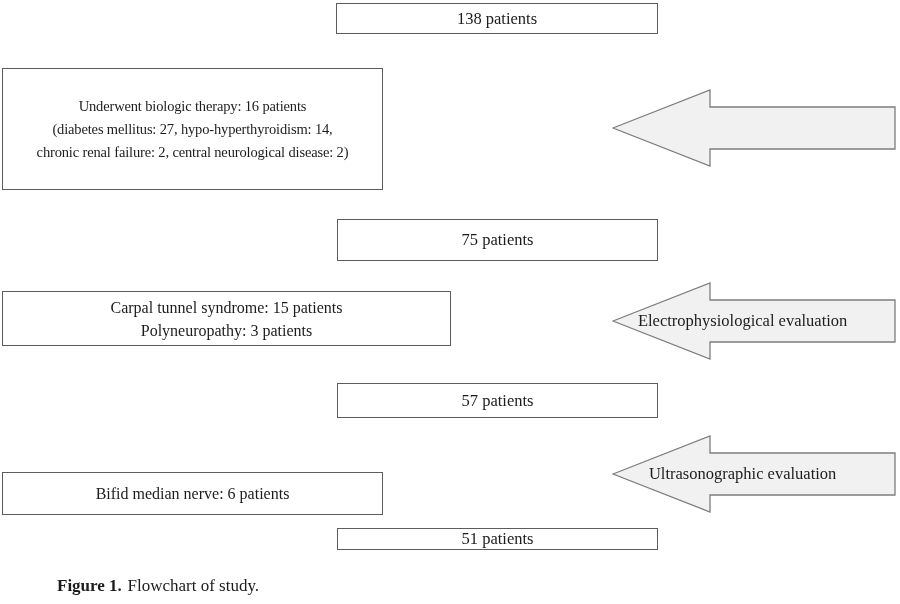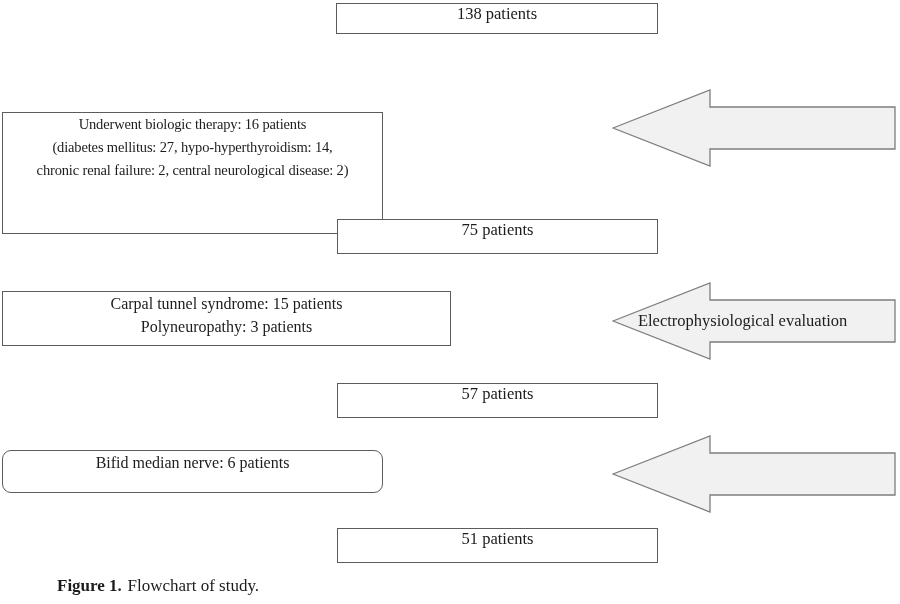--- a/index.html
+++ b/index.html
@@ -20,20 +20,21 @@
     color: var(--text);
     overflow: hidden;
   }
   .box {
     position: absolute;
     background: var(--background);
     border: 1px solid var(--box-border);
     display: flex;
     flex-direction: column;
     align-items: center;
+    justify-content: center;
     text-align: center;
   }
   .node-box { font-size: 16.5px; }
   .excl-box { font-size: 16px; line-height: 23px; }
   .excl-box.dense { font-size: 14.5px; letter-spacing: -0.15px; }
   .excl-line { white-space: nowrap; }
   .arrow {
     position: absolute;
     width: 284px;
     height: 78px;
@@ -68,63 +69,64 @@
 </style>
 </head>
 <body>
 
 <div class="stage">
 
   <div class="box node-box" style="left:336px; top:3px; width:322px; height:31px;">
     <span>138 patients</span>
   </div>
 
-  <div class="box excl-box dense" style="left:2px; top:68px; width:381px; height:122px;margin-top:44px;">
+  <div class="box excl-box dense" style="left:2px; top:68px; width:381px; height:122px;">
     <div class="excl-line">Underwent biologic therapy: 16 patients</div>
     <div class="excl-line">(diabetes mellitus: 27, hypo-hyperthyroidism: 14,</div>
     <div class="excl-line">chronic renal failure: 2, central neurological disease: 2)</div>
   </div>
 
   <div class="arrow" style="left:612px; top:89px;">
     <svg viewBox="0 0 284 78" preserveAspectRatio="none" aria-hidden="true">
       <polygon points="1,39 98,1 98,18 283,18 283,60 98,60 98,77"></polygon>
     </svg>
   </div>
 
-  <div class="box node-box" style="left:337px; top:219px; width:321px; height:35px;">
+  <div class="box node-box" style="left:337px; top:219px; width:321px; height:42px;">
     <span>75 patients</span>
   </div>
 
   <div class="box excl-box" style="left:2px; top:291px; width:449px; height:55px;">
     <div class="excl-line">Carpal tunnel syndrome: 15 patients</div>
     <div class="excl-line">Polyneuropathy: 3 patients</div>
   </div>
 
   <div class="arrow" style="left:612px; top:282px;">
     <svg viewBox="0 0 284 78" preserveAspectRatio="none" aria-hidden="true">
       <polygon points="1,39 98,1 98,18 283,18 283,60 98,60 98,77"></polygon>
     </svg>
     <span class="arrow-label">Electrophysiological evaluation</span>
   </div>
 
   <div class="box node-box" style="left:337px; top:383px; width:321px; height:35px;">
     <span>57 patients</span>
   </div>
 
-  <div class="box excl-box" style="left:2px; top:450px; width:381px; height:43px;border-radius:9px;">
+  <div class="box excl-box" style="left:2px; top:472px; width:381px; height:43px;">
     <div class="excl-line">Bifid median nerve: 6 patients</div>
   </div>
 
   <div class="arrow" style="left:612px; top:435px;">
     <svg viewBox="0 0 284 78" preserveAspectRatio="none" aria-hidden="true">
       <polygon points="1,39 98,1 98,18 283,18 283,60 98,60 98,77"></polygon>
     </svg>
+    <span class="arrow-label">Ultrasonographic evaluation</span>
   </div>
 
-  <div class="box node-box" style="left:337px; top:528px; width:321px; height:35px;">
+  <div class="box node-box" style="left:337px; top:528px; width:321px; height:22px;">
     <span>51 patients</span>
   </div>
 
   <div class="caption">
     <span class="cap-label">Figure 1.</span><span class="cap-text">Flowchart of study.</span>
   </div>
 
 </div>
 
 </body></html>

